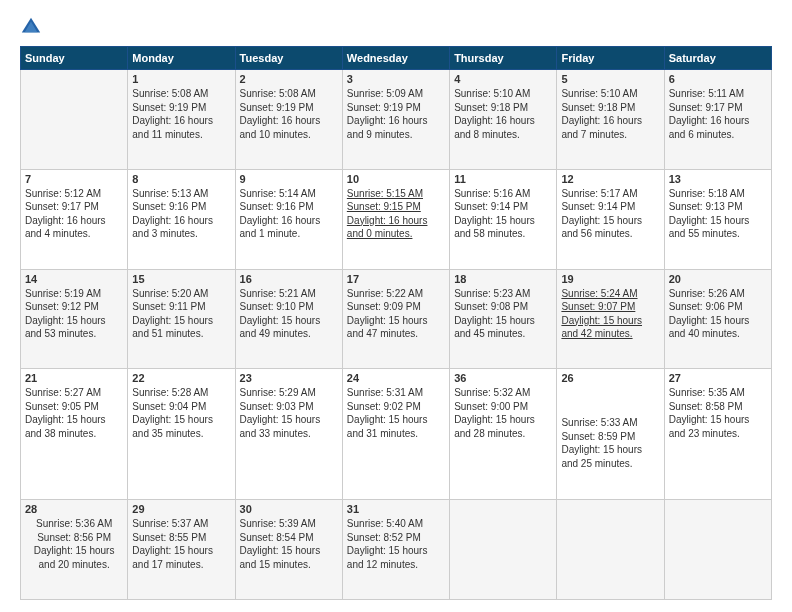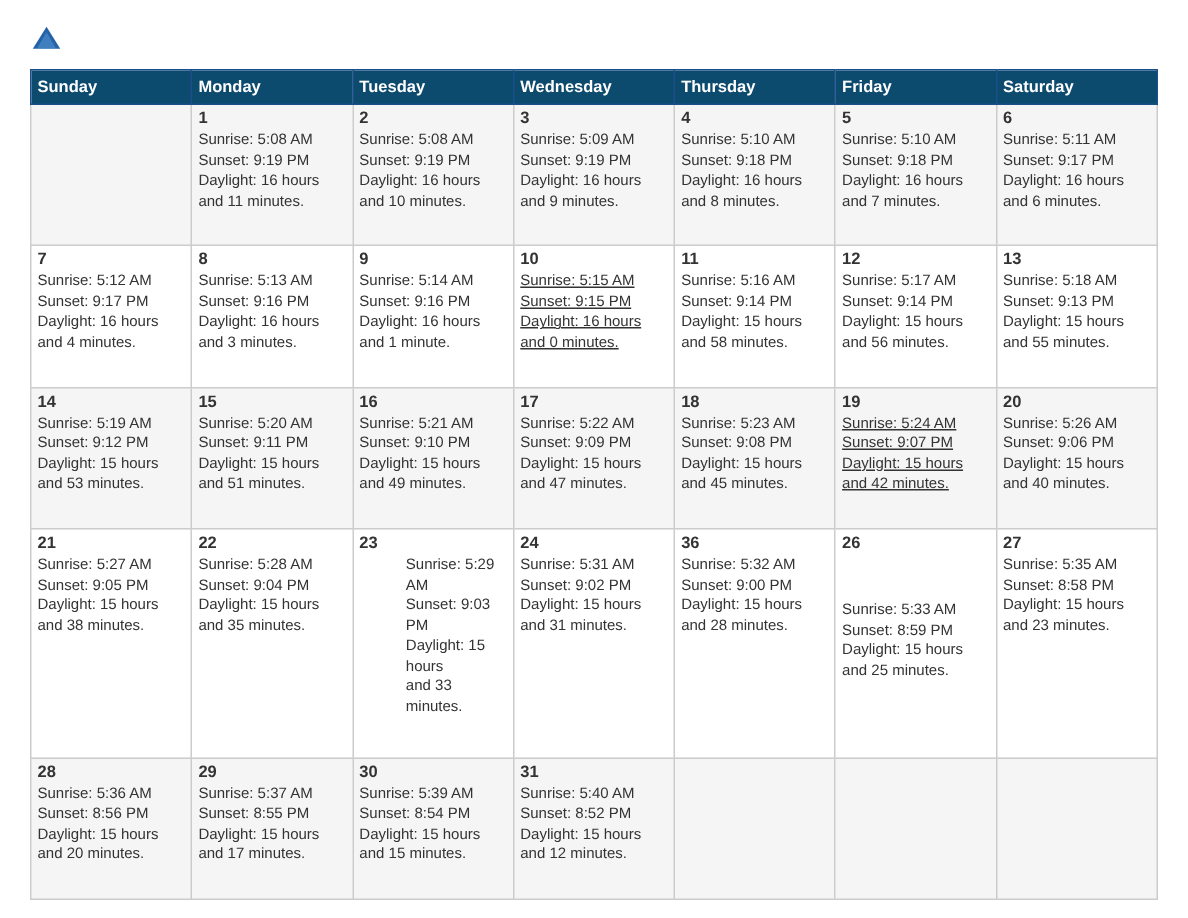--- a/index.html
+++ b/index.html
@@ -300,21 +300,21 @@
           </td>
           <td>
             <span class="day-num">22</span>
             <div class="day-info" style="white-space: pre-line;">Sunrise: 5:28 AM
 Sunset: 9:04 PM
 Daylight: 15 hours
 and 35 minutes.</div>
           </td>
           <td>
             <span class="day-num">23</span>
-            <div class="day-info" style="white-space: pre-line; margin-left: 31px;">Sunrise: 5:29 AM
+            <div class="day-info" style="white-space: pre-line;">Sunrise: 5:29 AM
 Sunset: 9:03 PM
 Daylight: 15 hours
 and 33 minutes.</div>
           </td>
           <td>
             <span class="day-num">24</span>
             <div class="day-info" style="white-space: pre-line;">Sunrise: 5:31 AM
 Sunset: 9:02 PM
 Daylight: 15 hours
 and 31 minutes.</div>
@@ -337,21 +337,21 @@
             <span class="day-num">27</span>
             <div class="day-info" style="white-space: pre-line;">Sunrise: 5:35 AM
 Sunset: 8:58 PM
 Daylight: 15 hours
 and 23 minutes.</div>
           </td>
         </tr>
         <tr>
           <td>
             <span class="day-num">28</span>
-            <div class="day-info" style="white-space: pre-line;">Sunrise: 5:36 AM
+            <div class="day-info" style="white-space: pre-line; text-align: center;">Sunrise: 5:36 AM
 Sunset: 8:56 PM
 Daylight: 15 hours
 and 20 minutes.</div>
           </td>
           <td>
             <span class="day-num">29</span>
             <div class="day-info" style="white-space: pre-line;">Sunrise: 5:37 AM
 Sunset: 8:55 PM
 Daylight: 15 hours
 and 17 minutes.</div>

